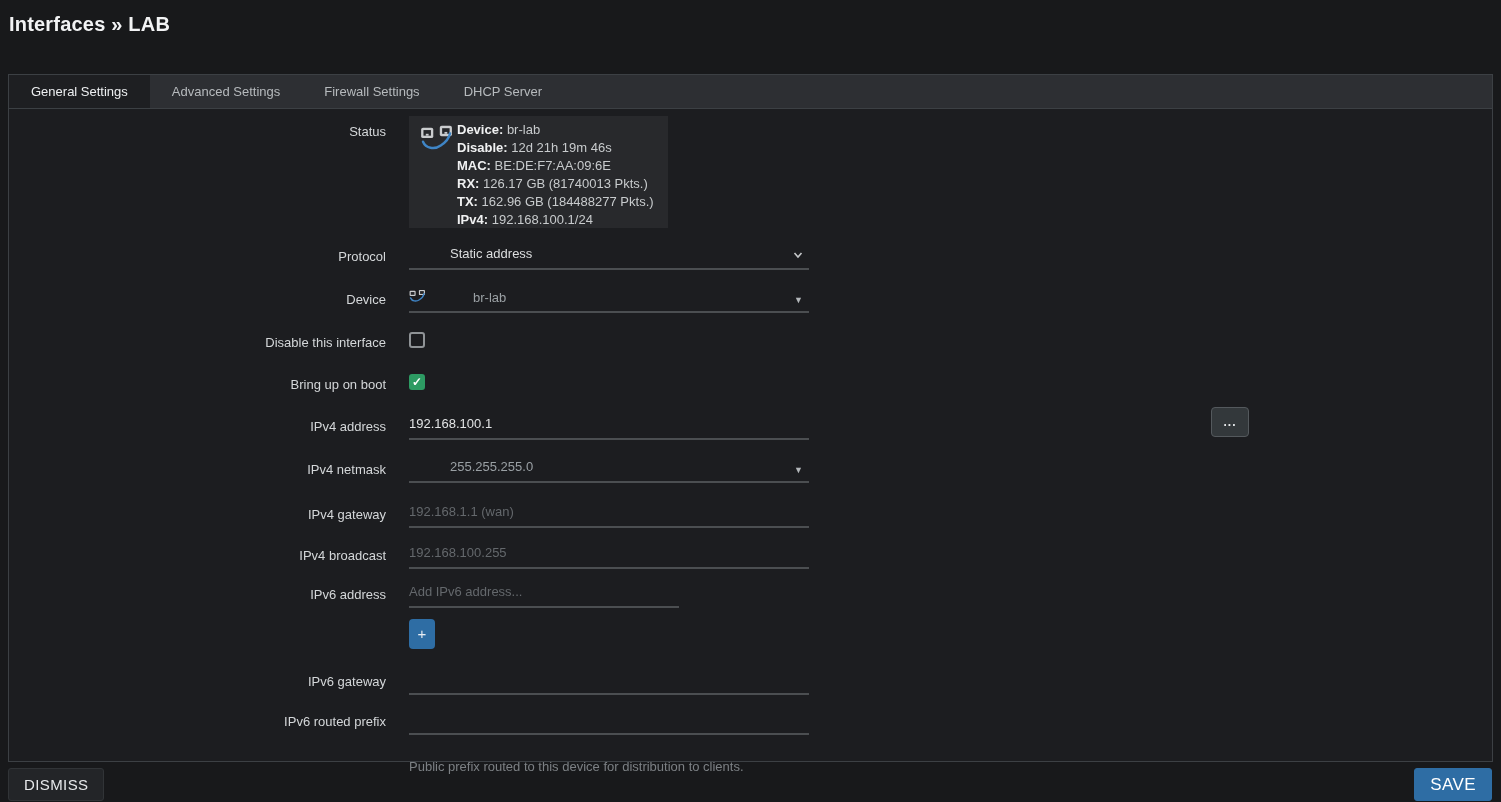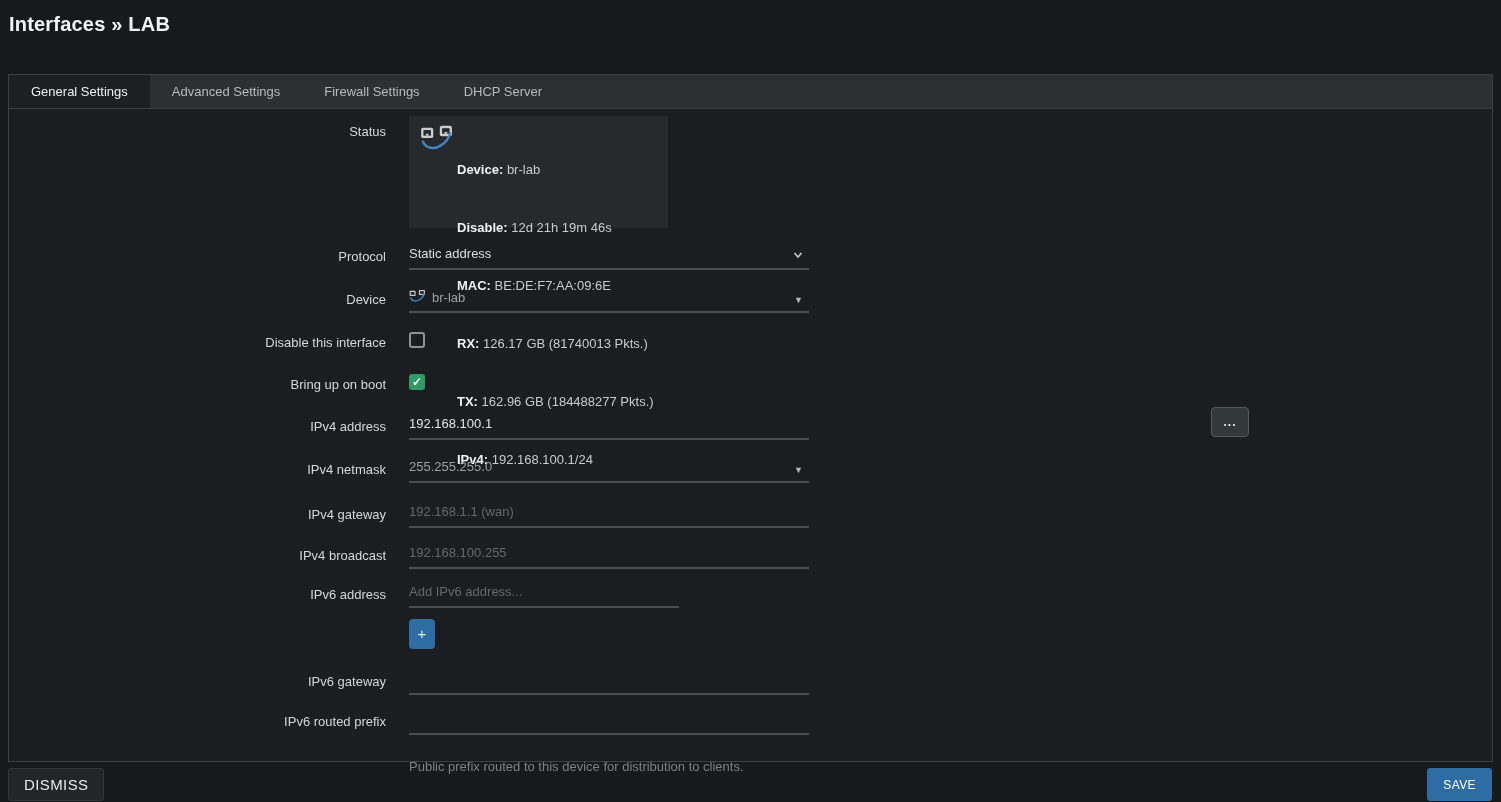--- a/index.html
+++ b/index.html
@@ -33,33 +33,33 @@
   }
   .fctl { position:absolute; left:400px; }
 
   
   .status-box {
     position:absolute; left:400px; top:6px; width:259px; height:112px;
     background:#28292c; padding:5px 8px 5px 48px; line-height:18px;
   }
   .status-box .bridge-icon-big { position:absolute; left:11px; top:8px; }
   .status-box b { color:#f0f1f2; }
-  .status-line { white-space:nowrap;margin-top:40px; }
+  .status-line { white-space:nowrap; }
 
   
   .uinput, .uselect {
     width:400px; background:transparent; border:none;
     border-bottom:2px solid #4b4e51; color:#e2e4e5;
     font-family:"Liberation Sans", sans-serif; font-size:13px;
     padding:2px 0 6px 0; line-height:16px; outline:none;
   }
   .uinput.short { width:270px; }
   .uinput::placeholder { color:#64686c; opacity:1; }
   .uselect { position:relative; cursor:pointer; height:26px; }
-  .uselect .sel-text { color:#dcdedf; }
+  .uselect .sel-text { color:#dcdedf;margin-left:41px; }
   .uselect .sel-text.dim { color:#9aa0a4; }
   .caret-tri {
     position:absolute; right:6px; top:5px; font-size:9px; color:#b3b7ba;
   }
   .caret-thin { position:absolute; right:4px; top:4px; }
 
   
   .cbx {
     width:16px; height:16px; border:2px solid #8f9396; border-radius:3px;
     background:transparent; display:flex; align-items:center; justify-content:center;
@@ -85,21 +85,21 @@
   
   .btn-dismiss {
     position:absolute; left:8px; top:768px; height:33px; padding:0 15px;
     background:#232528; border:1px solid #313437; border-radius:3px;
     color:#e6e8ea; font-family:"Liberation Sans", sans-serif; font-size:15px;
     letter-spacing:.4px; cursor:pointer;
   }
   .btn-save {
     position:absolute; right:9px; top:768px; height:33px; padding:0 15px;
     background:var(--accent,#2e6da4); border:1px solid var(--accent,#2e6da4); border-radius:3px;
-    color:#ffffff; font-family:"Liberation Sans", sans-serif; font-size:12px;
+    color:#ffffff; font-family:"Liberation Sans", sans-serif; font-size:17px;
     letter-spacing:.4px; cursor:pointer;
   }
 </style>
 </head>
 <body>
 
 <div class="page-title">Interfaces » LAB</div>
 
 <div class="modal">
 

